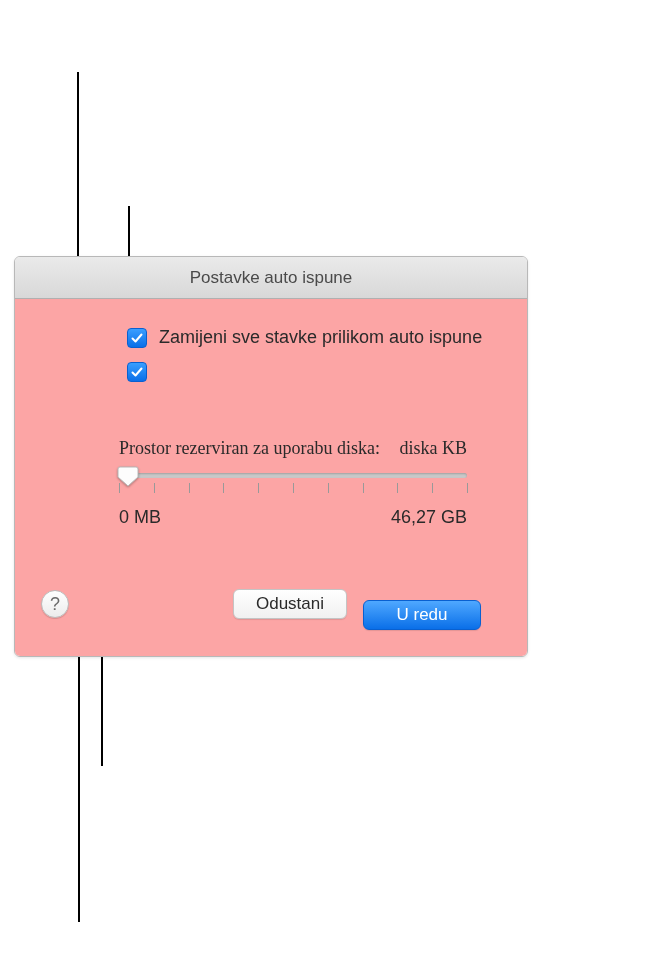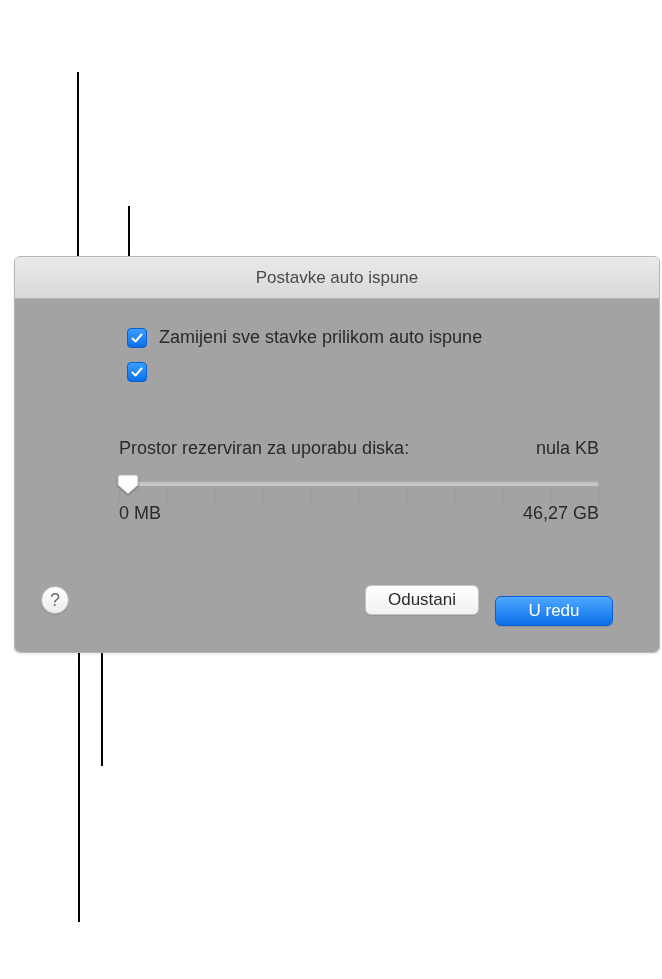--- a/index.html
+++ b/index.html
@@ -15,38 +15,38 @@
       position: relative;
     }
     .callout-line {
       position: absolute;
       background: #000;
     }
     .dialog {
       position: absolute;
       left: 14px;
       top: 256px;
-      width: 646px;
+      width: 514px;
       border: 1px solid #b8b8b8;
       border-radius: 6px;
       overflow: hidden;
       box-shadow: 0 1px 3px rgba(0,0,0,0.1);
     }
     .titlebar {
       height: 42px;
       background: linear-gradient(to bottom, #eaeaea, #d8d8d8);
       border-bottom: 1px solid #b0b0b0;
       display: flex;
       align-items: center;
       justify-content: center;
       font-size: 17px;
       color: #4a4a4a;
     }
     .content {
-      background: #a3a3a3;
+      background: #fca5a5;
       padding: 28px 20px 24px 20px;
     }
     .checkbox-group {
       margin-left: 92px;
       margin-bottom: 56px;
     }
     .checkbox-row {
       display: flex;
       align-items: center;
       margin-bottom: 14px;
@@ -75,21 +75,22 @@
     .slider-section {
       margin-left: 84px;
       margin-right: 40px;
       margin-bottom: 50px;
     }
     .slider-header {
       display: flex;
       justify-content: space-between;
       font-size: 18px;
       color: #2a2a2a;
-      margin-bottom: 14px;
+      margin-bottom: 6px;
+      font-family: Liberation Serif, serif;
     }
     .slider-track-wrap {
       position: relative;
       height: 30px;
     }
     .slider-track {
       position: absolute;
       top: 8px;
       left: 0;
       right: 0;
@@ -116,20 +117,21 @@
     .slider-thumb svg {
       width: 100%;
       height: 100%;
       filter: drop-shadow(0 1px 1px rgba(0,0,0,0.3));
     }
     .slider-labels {
       display: flex;
       justify-content: space-between;
       font-size: 18px;
       color: #2a2a2a;
+      margin-top: 12px;
     }
     .footer {
       display: flex;
       align-items: center;
       padding: 0 26px 2px 6px;
     }
     .help-button {
       width: 28px;
       height: 28px;
       border-radius: 50%;
@@ -211,21 +213,21 @@
             </svg>
         </div>
       </div>
 
 
     </div>
 
     <div class="slider-section">
       <div class="slider-header">
         <span>Prostor rezerviran za uporabu diska:</span>
-        <span>nula KB</span>
+        <span>diska KB</span>
       </div>
       <div class="slider-track-wrap">
         <div class="slider-track"></div>
         <div class="slider-tick" style="left:0%;"></div>
         <div class="slider-tick" style="left:10%;"></div>
         <div class="slider-tick" style="left:20%;"></div>
         <div class="slider-tick" style="left:30%;"></div>
         <div class="slider-tick" style="left:40%;"></div>
         <div class="slider-tick" style="left:50%;"></div>
         <div class="slider-tick" style="left:60%;"></div>

